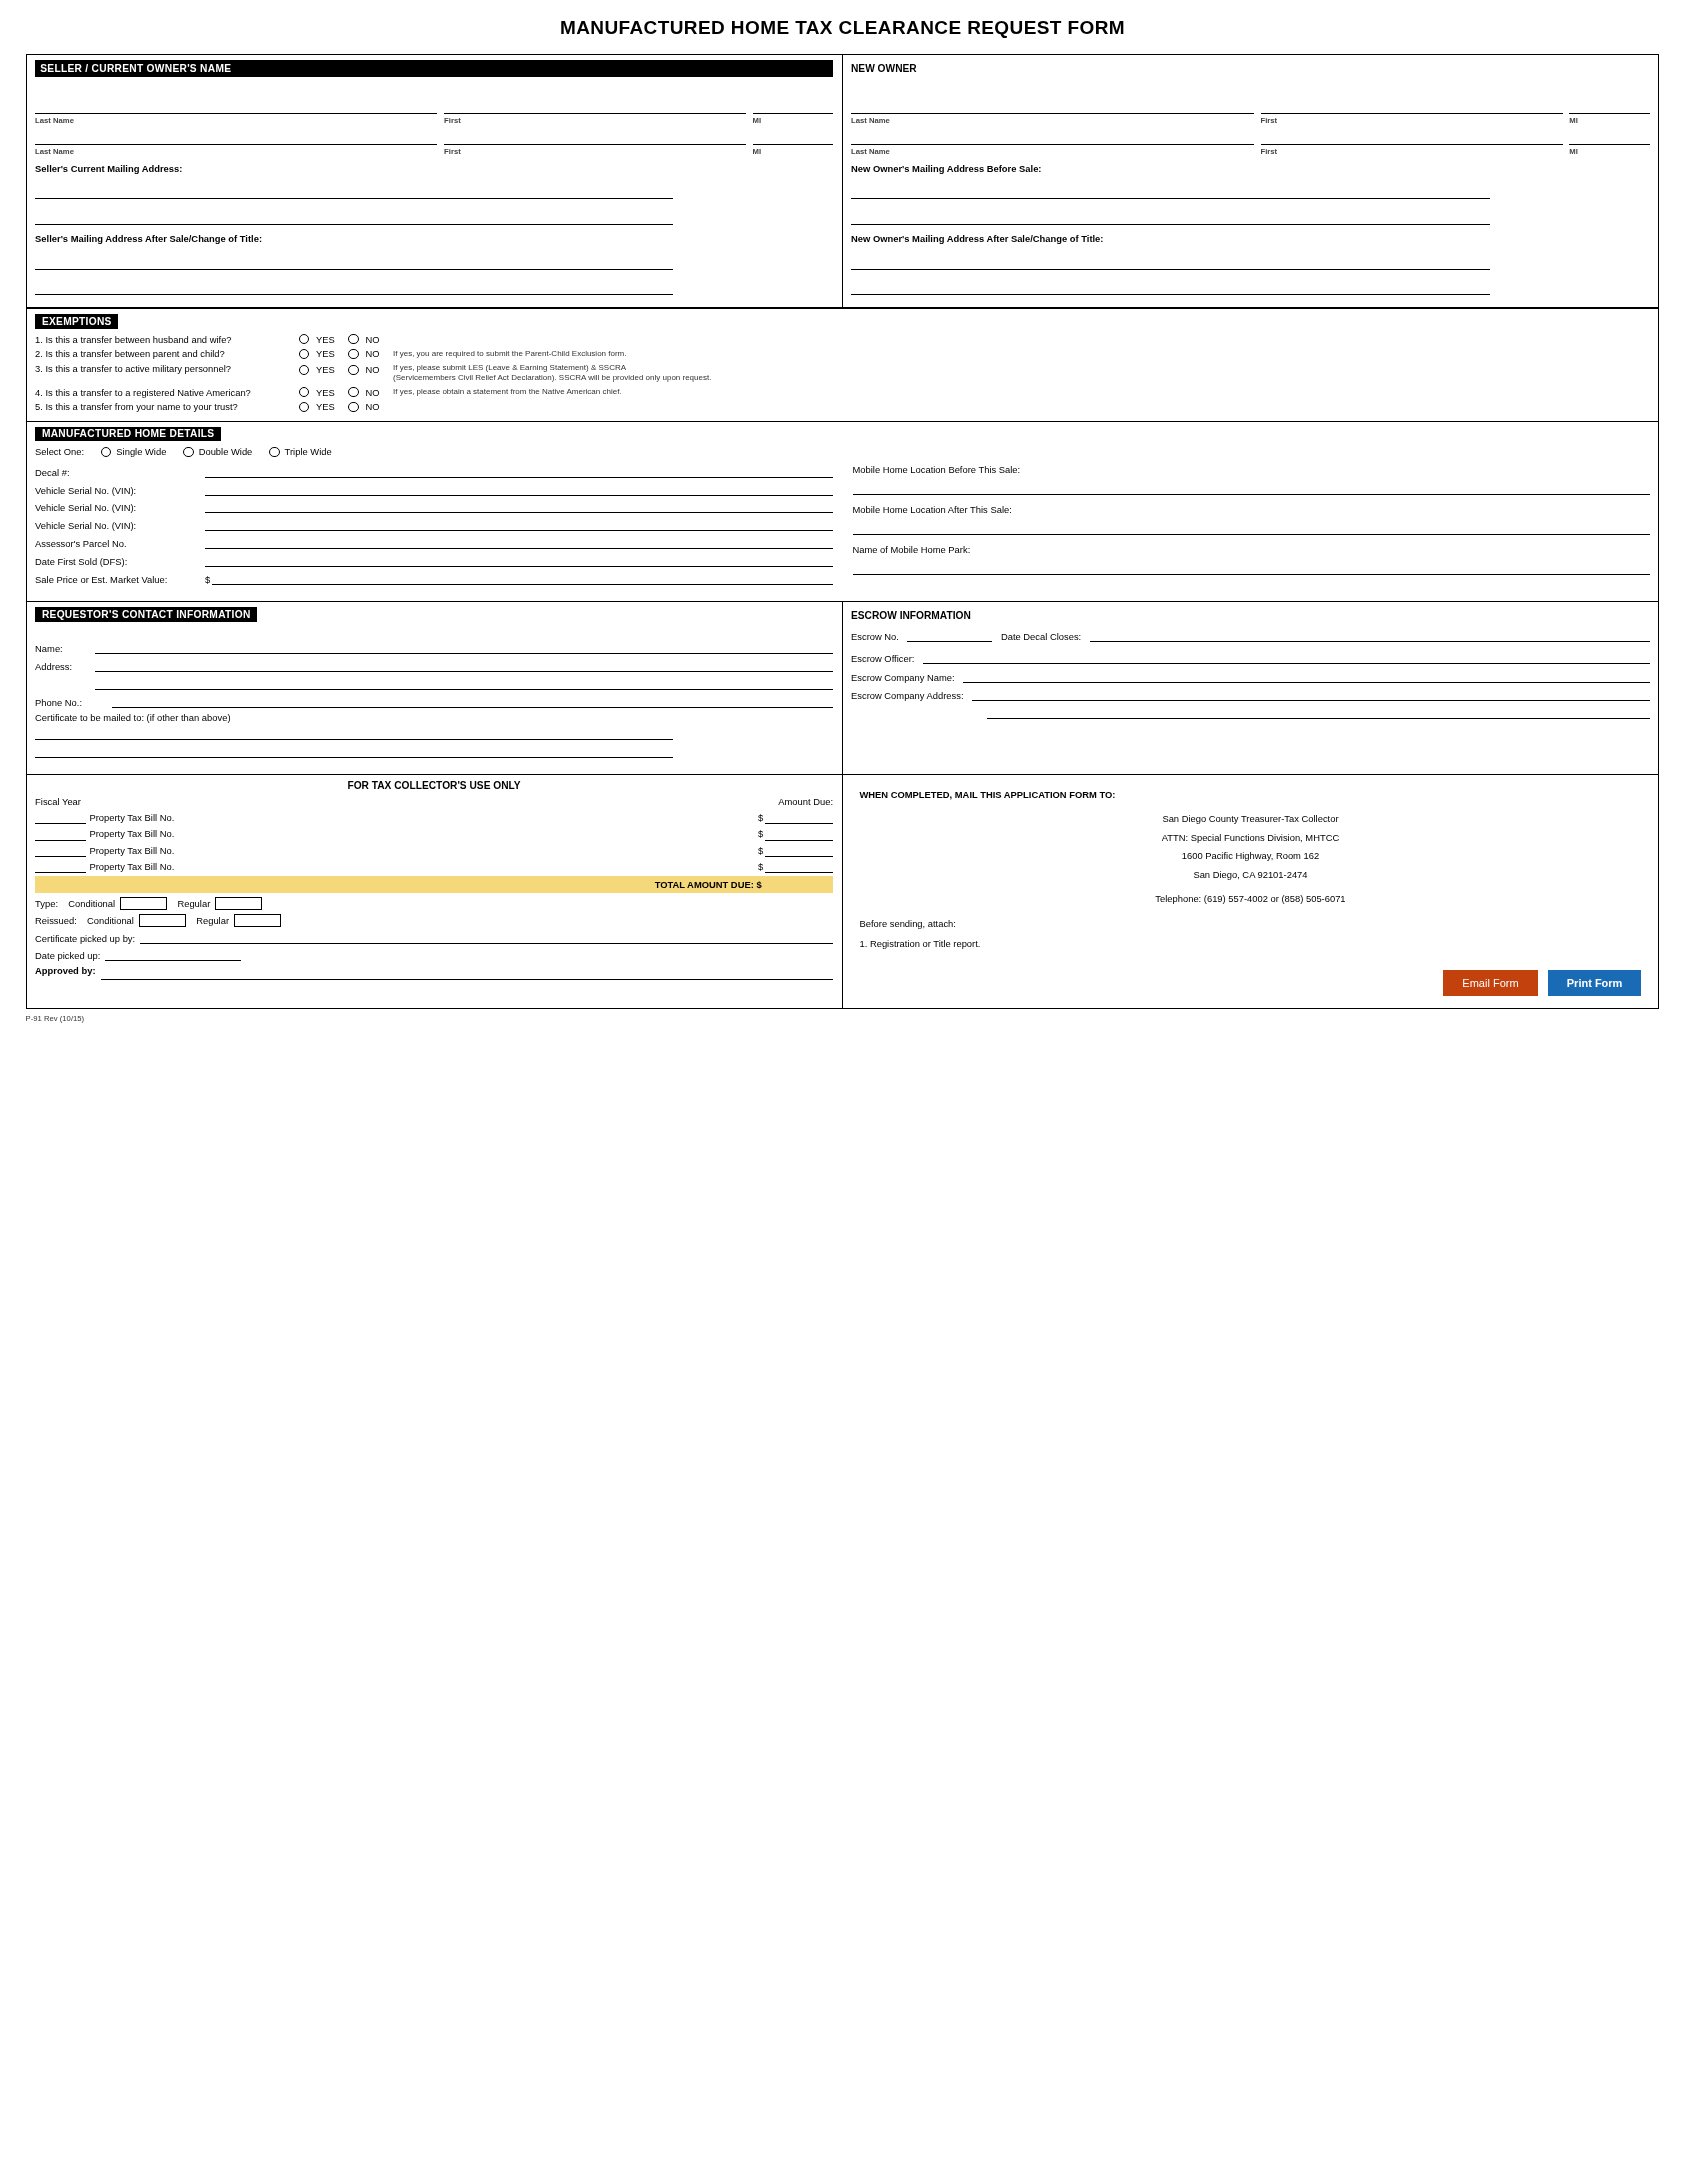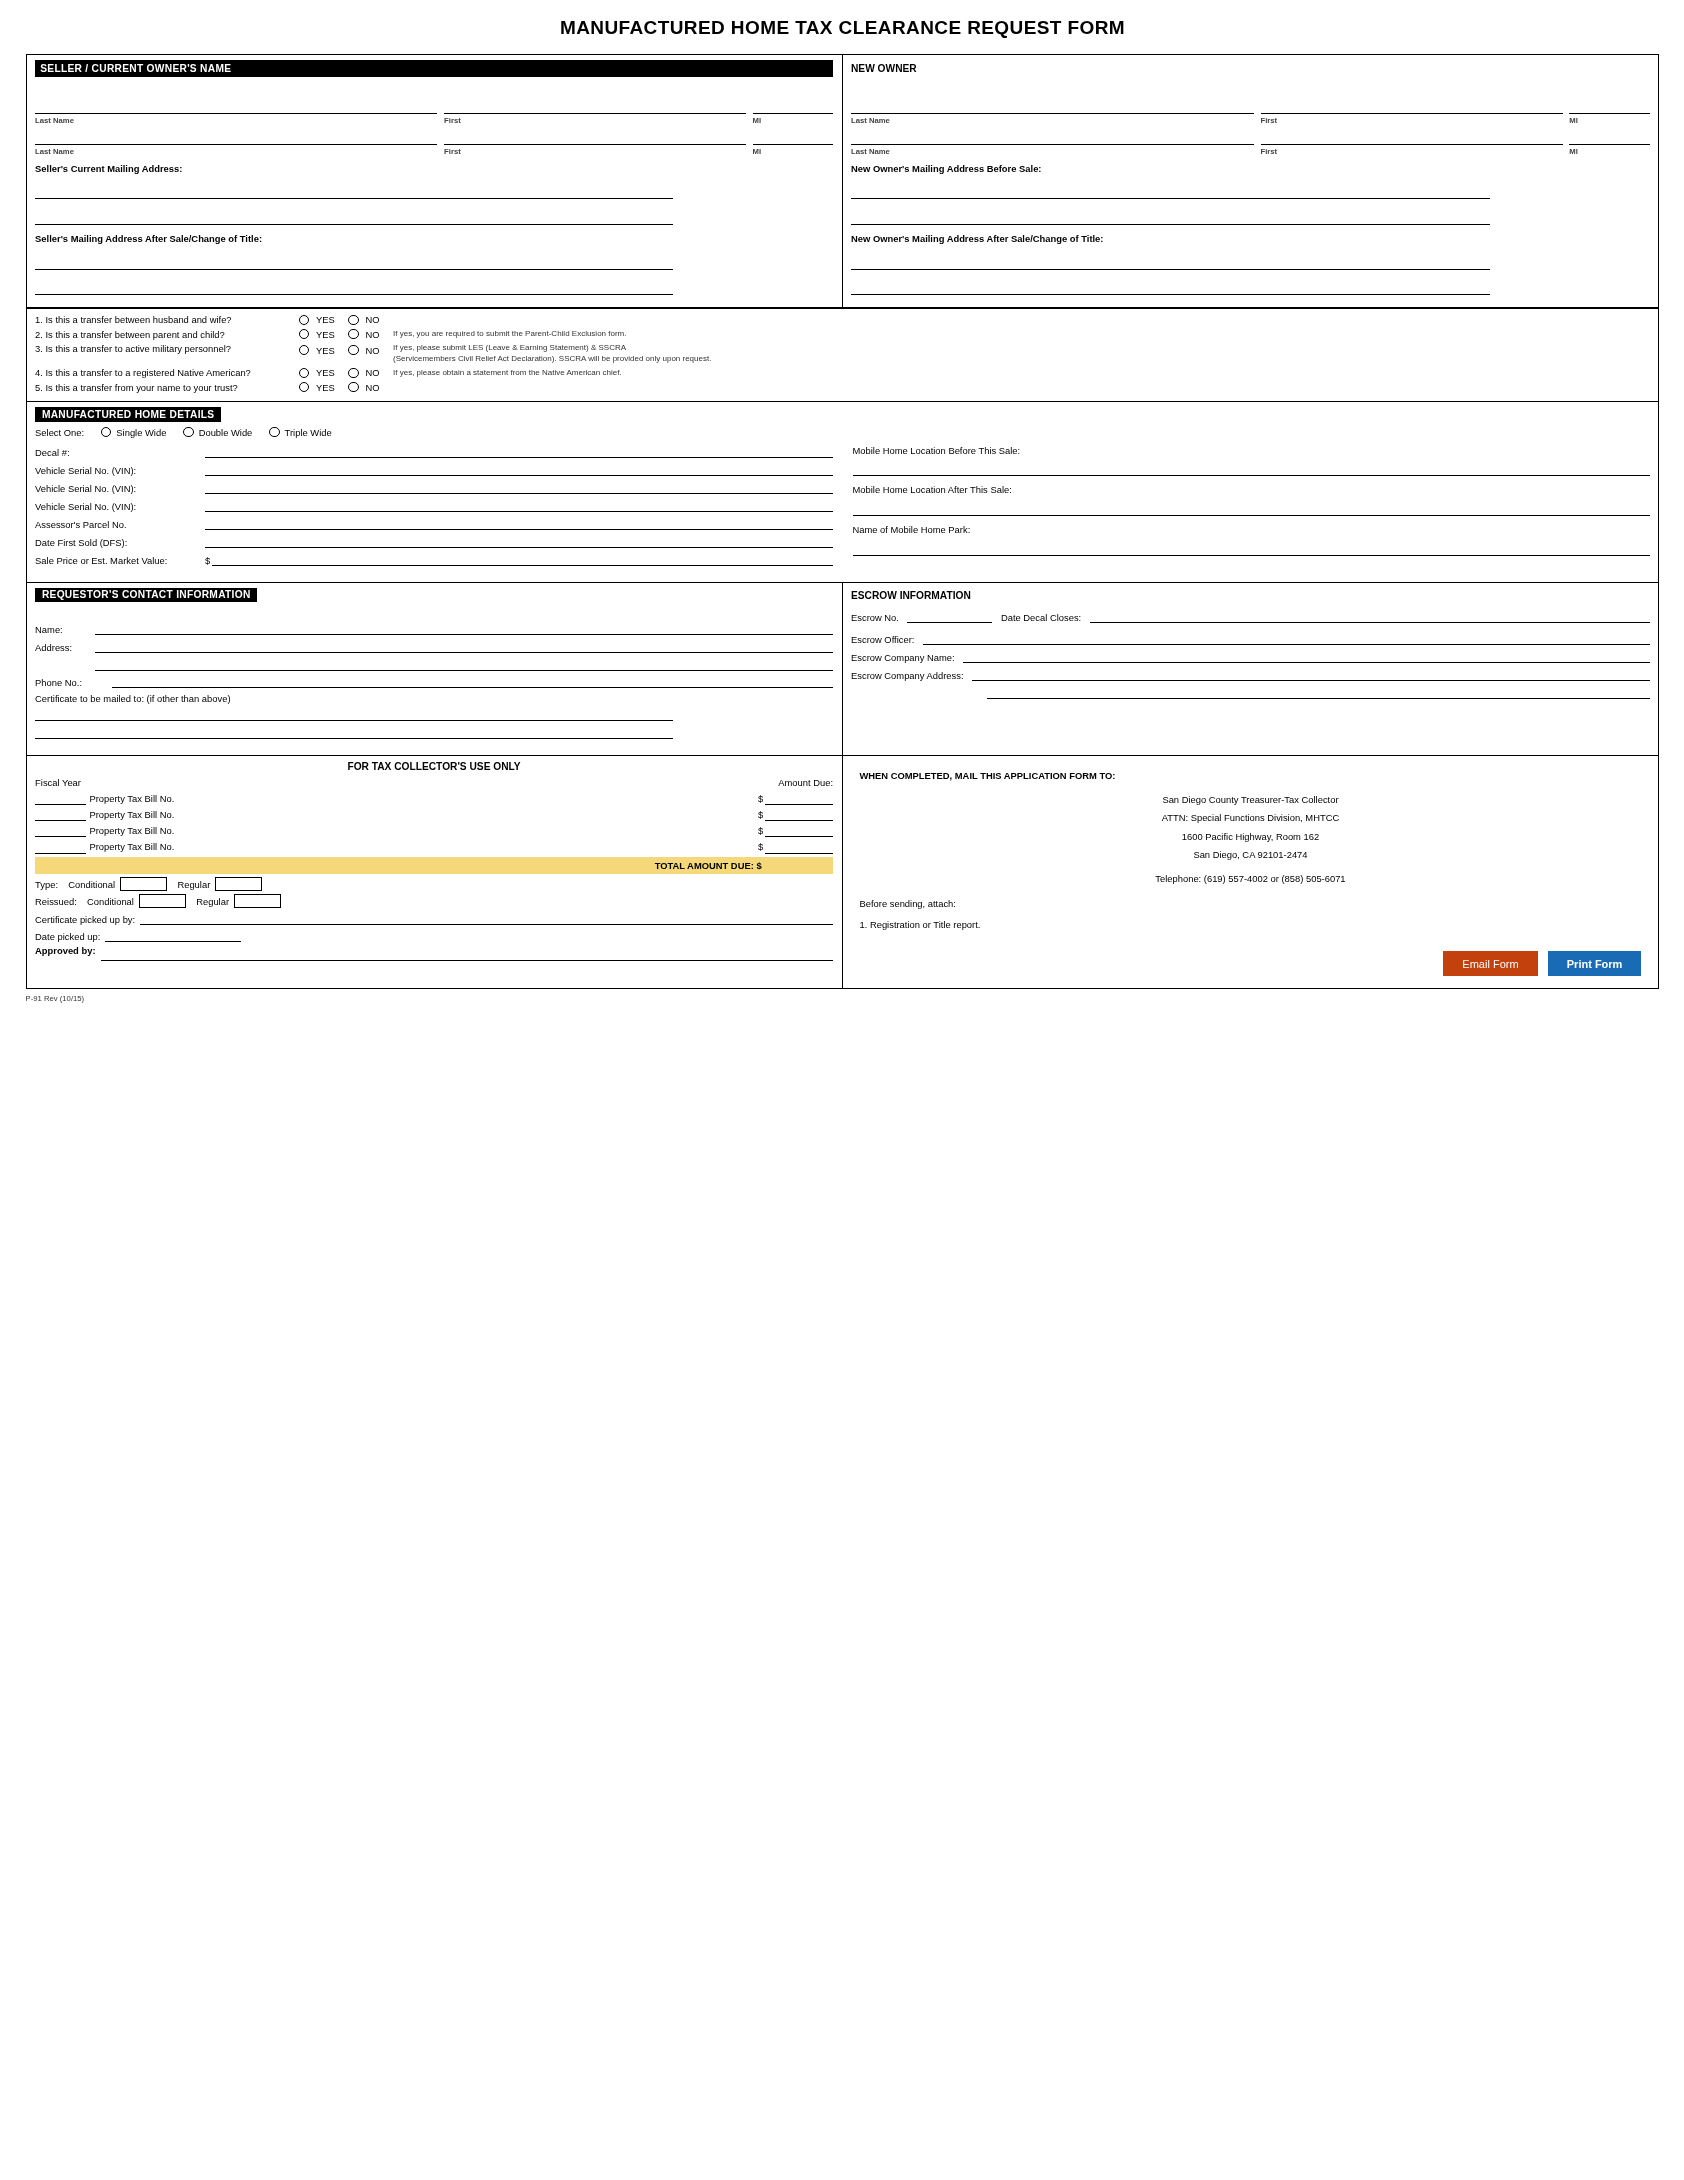--- a/index.html
+++ b/index.html
@@ -282,20 +282,23 @@
       <div style="margin-top: 8.5px;">
         <span class="bold-label">New Owner's Mailing Address After Sale/Change of Title:</span>
         <div class="address-line"></div>
         <div class="address-line"></div>
       </div>
       <div style="height: 6.8px;"></div>
     </div>
   </div>
 
   <div class="exemptions-section">
+    <div style="display:flex; align-items: center; margin-bottom: 5.1px;">
+      <div class="section-header" style="display:inline-block; padding: 1.7px 6.8px;">EXEMPTIONS</div>
+    </div>
 
     <div class="exemption-row">
       <span class="exemption-question">1. Is this a transfer between husband and wife?</span>
       <span class="radio-group">
         <span class="radio-circle"></span>
           <span>YES</span>
       </span>
       <span class="radio-group">
         <span class="radio-circle"></span>
           <span>NO</span>

